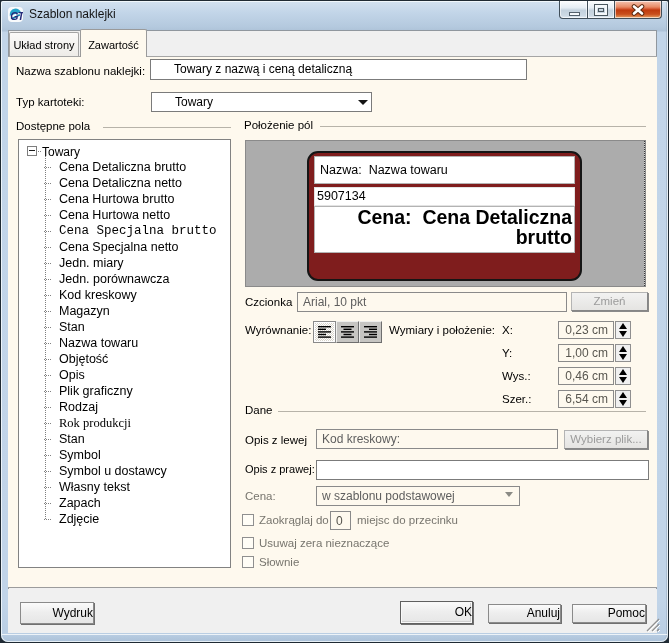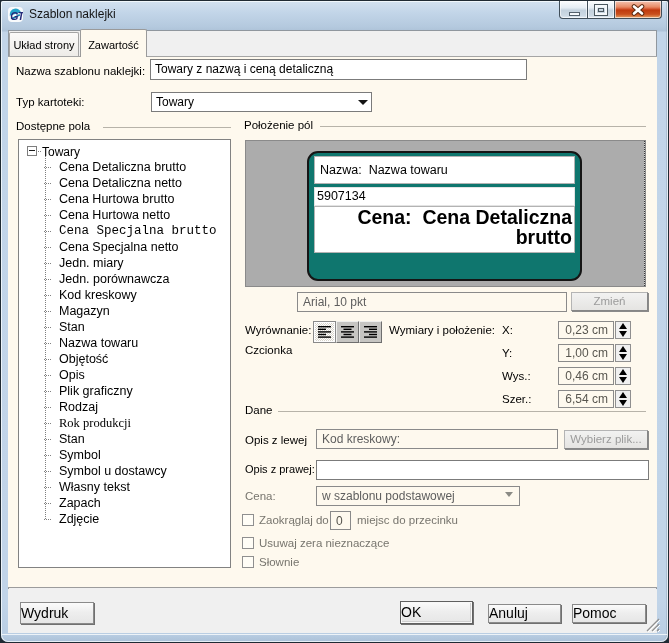--- a/index.html
+++ b/index.html
@@ -14,36 +14,36 @@
 .sep{position:absolute;height:1px;background:#b7b3a9;}
 
 #title{position:absolute;left:29px;top:7px;font-size:12px;color:#141414;}
 
 .cap{position:absolute;top:1px;height:18px;box-sizing:border-box;border:1px solid #404e59;border-top:none;box-shadow:inset 0 0 0 1px rgba(255,255,255,.6);}
 #bmin{left:559px;width:29px;border-bottom-left-radius:4px;background:linear-gradient(180deg,#fbfdfe 0%,#e5edf4 40%,#c3d1dd 55%,#ccd9e4 85%,#e0eaf2 100%);}
 #bmax{left:587px;width:28px;background:linear-gradient(180deg,#fbfdfe 0%,#e5edf4 40%,#c3d1dd 55%,#ccd9e4 85%,#e0eaf2 100%);}
 #bclose{left:614px;width:48px;border-bottom-right-radius:4px;background:linear-gradient(180deg,#f4c4b2 0%,#e78b67 35%,#d4552f 47%,#bf3a0e 53%,#c94f1d 78%,#e08f54 95%,#eda66c 100%);}
 .capicon{position:absolute;left:50%;top:50%;transform:translate(-50%,-50%);}
 
-.inp{position:absolute;background:#fff;border:1px solid #7b7b7b;box-sizing:border-box;color:#000;font-size:12px;line-height:18px;padding-left:4px;overflow:hidden;white-space:nowrap;}
+.inp{position:absolute;background:#fff;border:1px solid #7b7b7b;box-sizing:border-box;color:#000;font-size:12px;line-height:18px;padding-left:23px;overflow:hidden;white-space:nowrap;}
 .dinp{position:absolute;background:transparent;border:1px solid #8a8a8a;box-sizing:border-box;color:#5e5e5e;font-size:12px;line-height:18px;padding-left:5px;overflow:hidden;white-space:nowrap;}
 .dbtn{position:absolute;background:linear-gradient(180deg,#f2f2f1,#e5e4e2);border:1px solid #b4b4b4;border-right:1px solid #868686;border-bottom:1px solid #868686;box-shadow:1px 1px 0 #8a8a8a;box-sizing:border-box;color:#9b9b9b;font-size:11.5px;text-align:center;}
-.fbtn{position:absolute;background:linear-gradient(180deg,#fbfbfb,#eeeeee 45%,#e6e6e6);border:1px solid #8a8a8a;box-shadow:1px 1px 0 #707070;box-sizing:border-box;color:#000;font-size:14px;text-align:left;}
+.fbtn{position:absolute;background:linear-gradient(180deg,#fbfbfb,#eeeeee 45%,#e6e6e6);border:1px solid #8a8a8a;box-shadow:1px 1px 0 #707070;box-sizing:border-box;color:#000;font-size:12px;text-align:right;}
 
 #tab1{position:absolute;left:9px;top:32px;width:70px;height:25px;background:linear-gradient(180deg,#fbfaf9,#edebe7);border:1px solid #a4a4a4;border-bottom:none;border-radius:2px 2px 0 0;box-sizing:border-box;text-align:center;line-height:25px;color:#000;font-size:11px;}
 #tab2{position:absolute;left:80px;top:29px;width:67px;height:28px;background:#fef9ee;border:1px solid #9a9a9a;border-bottom:none;border-radius:2px 2px 0 0;box-sizing:border-box;text-align:center;line-height:31px;color:#000;z-index:5;font-size:11px;}
 #page{position:absolute;left:8px;top:56px;width:649px;height:532px;background:#fef9ee;border-top:1px solid #a5a5a5;border-bottom:1px solid #9c9c9c;box-sizing:border-box;}
 
 #tree{position:absolute;left:18px;top:139px;width:213px;height:429px;background:#fff;border:1px solid #828282;box-sizing:border-box;}
 .ti{position:absolute;left:51px;font-size:12px;color:#000;white-space:nowrap;}
 .vdots{position:absolute;width:1px;background-image:repeating-linear-gradient(to bottom,#808080 0 1px,transparent 1px 2px);}
 .hdots{position:absolute;height:1px;background-image:repeating-linear-gradient(to right,#808080 0 1px,transparent 1px 2px);}
 
 #preview{position:absolute;left:245px;top:140px;width:401px;height:147px;background:#acacac;border:1px solid #8a8a8a;box-sizing:border-box;}
-#plabel{position:absolute;left:61px;top:10px;width:275px;height:130px;background:#0f766e;border:2px solid #151515;border-radius:11px;box-sizing:border-box;}
+#plabel{position:absolute;left:61px;top:10px;width:275px;height:130px;background:#7f1d1d;border:2px solid #151515;border-radius:11px;box-sizing:border-box;}
 .pbox{position:absolute;left:5px;width:261px;border:1px solid #b3b3b3;box-sizing:border-box;background:#fff;}
 
 .abtn{position:absolute;width:23px;height:22px;box-sizing:border-box;}
 .araised{background:#c6c5c2;border-top:1px solid #efefed;border-left:1px solid #efefed;border-right:1px solid #6e6e6e;border-bottom:1px solid #6e6e6e;}
 .apressed{background-image:conic-gradient(#fff 0 25%,#d8d4ca 0 50%,#fff 0 75%,#d8d4ca 0);background-size:2px 2px;border:1px solid #8a8a8a;box-shadow:inset 1px 1px 0 #fdfdfd,inset -1px -1px 0 #fdfdfd;}
 
 .spinval{position:absolute;left:558px;width:56px;height:18px;border:1px solid #8a8a8a;box-sizing:border-box;color:#58564f;font-size:12px;line-height:16px;text-align:right;padding-right:5px;}
 .spinbtn{position:absolute;left:615px;width:16px;height:18px;background:#f0f0f0;border:1px solid #8f8f8f;box-sizing:border-box;}
 .tup{position:absolute;left:3px;top:1px;width:0;height:0;border-left:4.5px solid transparent;border-right:4.5px solid transparent;border-bottom:6px solid #000;}
 .tdn{position:absolute;left:3px;bottom:1px;width:0;height:0;border-left:4.5px solid transparent;border-right:4.5px solid transparent;border-top:6px solid #000;}
@@ -163,21 +163,21 @@
  <div class="sep" style="left:320px;top:126px;width:326px;"></div>
  <div id="preview">
    <div style="position:absolute;right:0;top:0;width:1px;height:100%;background-image:repeating-linear-gradient(to bottom,#3a3a3a 0 1px,#cfcfcf 1px 2px);"></div>
    <div id="plabel">
      <div class="pbox" style="top:3px;height:28px;line-height:26px;padding-left:5px;font-size:12.5px;">Nazwa:&nbsp;&nbsp;Nazwa towaru</div>
      <div class="pbox" style="top:34px;height:19px;line-height:17px;padding-left:2px;font-size:12.5px;border-color:#e3e3e3;">5907134</div>
      <div class="pbox" style="top:53px;height:47px;text-align:right;font-weight:bold;font-size:19.5px;line-height:20px;padding:0 2px 5px 0;">Cena:&nbsp;&nbsp;Cena Detaliczna<br>brutto</div>
    </div>
  </div>
 
- <div class="lbl" style="left:245px;top:296px;margin-top:48px;">Czcionka</div>
+ <div class="lbl" style="left:245px;top:296px;">Czcionka</div>
  <div class="dinp" style="left:297px;top:292px;width:270px;height:20px;">Arial, 10 pkt</div>
  <div class="dbtn" style="left:571px;top:292px;width:77px;height:19px;line-height:17px;">Zmień</div>
 
  <div class="lbl" style="left:245px;top:324px;">Wyrównanie:</div>
  <div class="abtn apressed" style="left:313px;top:321px;">
   <svg width="13" height="12" style="position:absolute;left:4px;top:4px;">
         <g fill="#000">
           <rect x="0" y="0" width="13" height="1.4"></rect>
           <rect x="0" y="2.6" width="8" height="1.4"></rect>
           <rect x="0" y="5.2" width="13" height="1.4"></rect>

